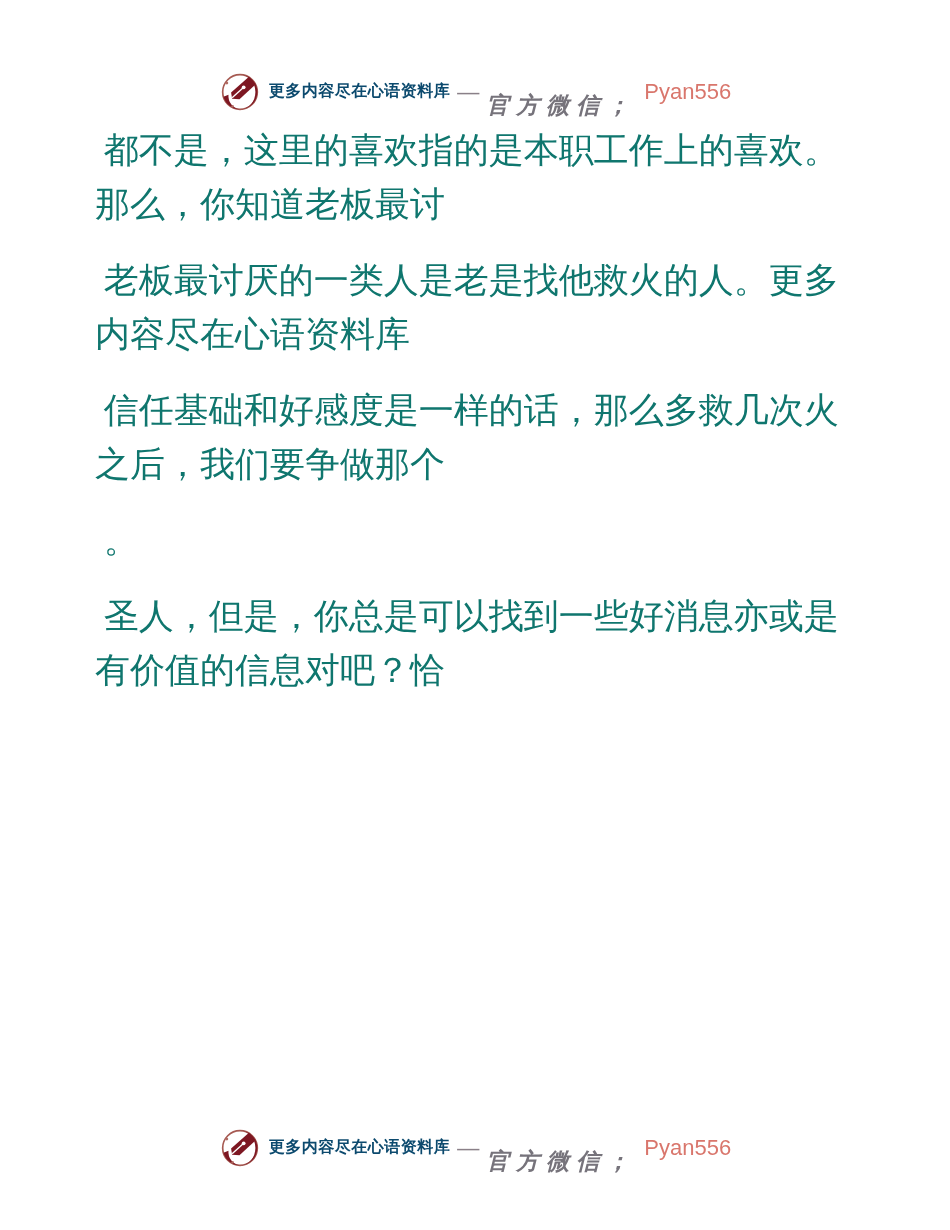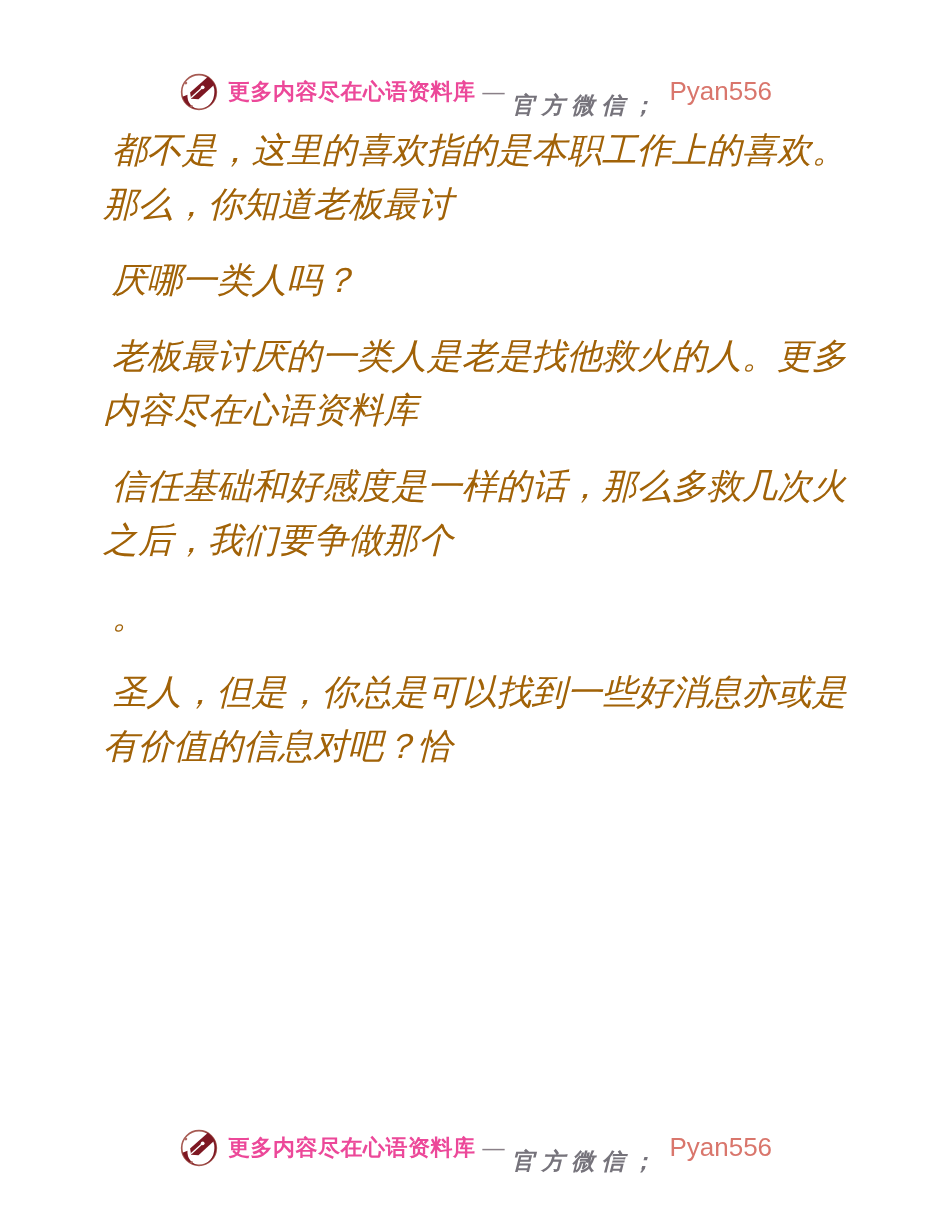--- a/index.html
+++ b/index.html
@@ -29,63 +29,62 @@
   .watermark.top    { top: 62px; }
   .watermark.bottom { top: 1118px; }
 
   .logo {
     width: 42px;
     height: 42px;
     flex: 0 0 auto;
     margin-right: 2px;
   }
   .brand-text {
-    font-size: 22px;
-    color: #ec4899;
+    font-size: 16px;
+    color: #0c4a6e;
     letter-spacing: 0.5px;
     font-weight: bold;
     text-align: center;
   }
   .separator {
     font-size: 22px;
     color: #8a8088;
     font-weight: bold;
     margin: 0 1px;
   }
   .wechat-label {
     font-size: 23px;
     color: #76737b;
     font-style: italic;
     letter-spacing: 7px;
     font-weight: bold;
     margin-top: 28px;
   }
   .wechat-id {
     font-family: "Liberation Sans", "DejaVu Sans", sans-serif;
-    font-size: 26px;
+    font-size: 22px;
     color: #d9766c;
     margin-left: 2px;
   }
 
   
   .doc {
     position: absolute;
     top: 124px;
     left: 95px;
     width: 772px;
   }
   .doc p {
-    margin: 0 0 22px 8px;
+    margin: 0 0 22px 0;
     font-size: 35px;
     line-height: 54px;
-    color: #a16207;
+    color: #0f766e;
     white-space: pre-wrap;      
     word-break: break-all;
     text-align: left;
-    font-style: italic;
   }
 </style>
 </head>
 <body>
 
 <div class="watermark top">
   <svg class="logo" viewBox="0 0 40 40" aria-hidden="true">
     <circle cx="20" cy="20" r="16.5" fill="none" stroke="#a65a52" stroke-width="1.6"></circle>
     <path d="M20 3.5 A16.5 16.5 0 0 1 20 36.5 A 12 13.5 0 0 0 20 3.5 Z" fill="#7d1722"></path>
     <path d="M20 36.5 A16.5 16.5 0 0 1 4.2 24.5 L 9 22.5 A 12 13 0 0 0 20 36.5 Z" fill="#7d1722"></path>
@@ -96,21 +95,20 @@
     <circle cx="13" cy="33.5" r="1.2" fill="#b06a62"></circle>
   </svg>
   <span class="brand-text">更多内容尽在心语资料库</span>
   <span class="separator">—</span>
   <span class="wechat-label">官方微信；</span>
   <span class="wechat-id">Pyan556</span>
 </div>
 
 <div class="doc">
   <p> 都不是，这里的喜欢指的是本职工作上的喜欢。那么，你知道老板最讨</p>
-  <p> 厌哪一类人吗？</p>
   <p> 老板最讨厌的一类人是老是找他救火的人。更多内容尽在心语资料库</p>
   <p> 信任基础和好感度是一样的话，那么多救几次火之后，我们要争做那个</p>
   <p> 。</p>
   <p> 圣人，但是，你总是可以找到一些好消息亦或是有价值的信息对吧？恰</p>
 </div>
 
 <div class="watermark bottom">
   <svg class="logo" viewBox="0 0 40 40" aria-hidden="true">
     <circle cx="20" cy="20" r="16.5" fill="none" stroke="#a65a52" stroke-width="1.6"></circle>
     <path d="M20 3.5 A16.5 16.5 0 0 1 20 36.5 A 12 13.5 0 0 0 20 3.5 Z" fill="#7d1722"></path>

